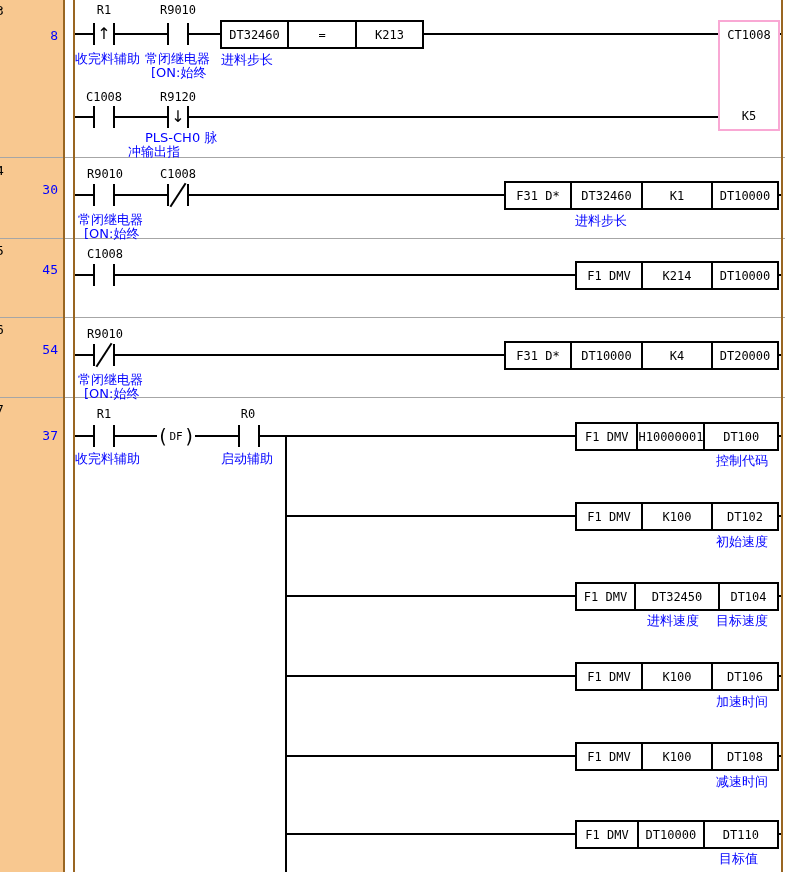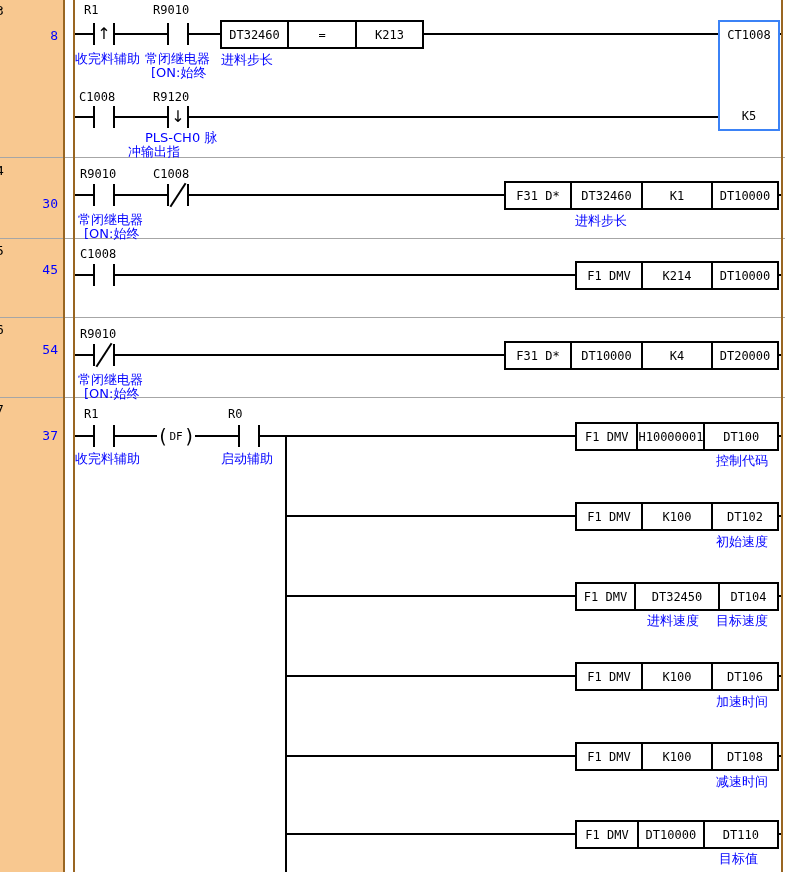--- a/index.html
+++ b/index.html
@@ -7,30 +7,30 @@
           font-family:"DejaVu Sans Mono","Liberation Mono",monospace;}
   .gutter{position:absolute;left:0;top:0;width:63px;height:872px;background:#F8C890;}
   .sep{position:absolute;left:0;width:785px;height:1px;background:#A6A6A6;}
   .rail{position:absolute;top:0;width:2px;height:872px;background:#996622;}
   .wire{position:absolute;height:2px;background:#000;}
   .vwire{position:absolute;width:2px;background:#000;}
   .bar{position:absolute;width:2px;height:22px;background:#000;}
   .slash{position:absolute;width:2px;height:28px;background:#000;transform:rotate(33deg);}
   .arrow{position:absolute;width:18px;height:24px;line-height:24px;text-align:center;
          font-family:"DejaVu Sans",sans-serif;font-size:16px;color:#000;}
-  .dev{position:absolute;font-size:12px;color:#000;text-align:left;white-space:pre;}
+  .dev{position:absolute;font-size:12px;color:#000;text-align:center;white-space:pre;}
   .lbl{position:absolute;font-size:13px;color:#0000FF;white-space:pre;
        font-family:"DejaVu Sans","Liberation Sans",sans-serif;}
   .rnum{position:absolute;font-size:13px;color:#000;}
   .snum{position:absolute;width:32px;text-align:right;font-size:13px;color:#0000FF;}
   .blk{position:absolute;display:flex;background:#fff;border:2px solid #000;box-sizing:border-box;}
   .cell{display:flex;align-items:center;justify-content:center;height:100%;
         font-size:12px;color:#000;border-left:2px solid #000;box-sizing:border-box;white-space:pre;}
   .cell:first-child{border-left:none;}
-  .ctblk{position:absolute;left:718px;top:20px;width:62px;height:111px;border:2px solid #3b82f6;
+  .ctblk{position:absolute;left:718px;top:20px;width:62px;height:111px;border:2px solid #f9a8d4;
          box-sizing:border-box;background:#fff;}
   .ctblk span{position:absolute;left:0;width:100%;text-align:center;font-size:12px;color:#000;}
   .dfwrap{position:absolute;left:157px;top:424px;width:38px;height:25px;display:flex;
           align-items:center;justify-content:center;background:#fff;}
   .dfwrap .paren{font-size:19px;line-height:25px;}
   .dfwrap .dftext{font-size:11px;padding:0 1px;}
 </style>
 </head>
 <body>
 
@@ -38,21 +38,21 @@
 
   <div class="gutter"></div>
 
   <div class="rnum" style="left:-4px;top:3px">3</div>
   <div class="rnum" style="left:-4px;top:163px">4</div>
   <div class="rnum" style="left:-4px;top:243px">5</div>
   <div class="rnum" style="left:-4px;top:322px">6</div>
   <div class="rnum" style="left:-4px;top:402px">7</div>
 
   <div class="snum" style="left:26px;top:28px">8</div>
-  <div class="snum" style="left:26px;top:196px">30</div>
+  <div class="snum" style="left:26px;top:182px">30</div>
   <div class="snum" style="left:26px;top:262px">45</div>
   <div class="snum" style="left:26px;top:342px">54</div>
   <div class="snum" style="left:26px;top:428px">37</div>
 
   <div class="sep" style="top:157px"></div>
   <div class="sep" style="top:238px"></div>
   <div class="sep" style="top:317px"></div>
   <div class="sep" style="top:397px"></div>
 
   <div class="wire" style="left:75px;top:33px;width:18px"></div>

